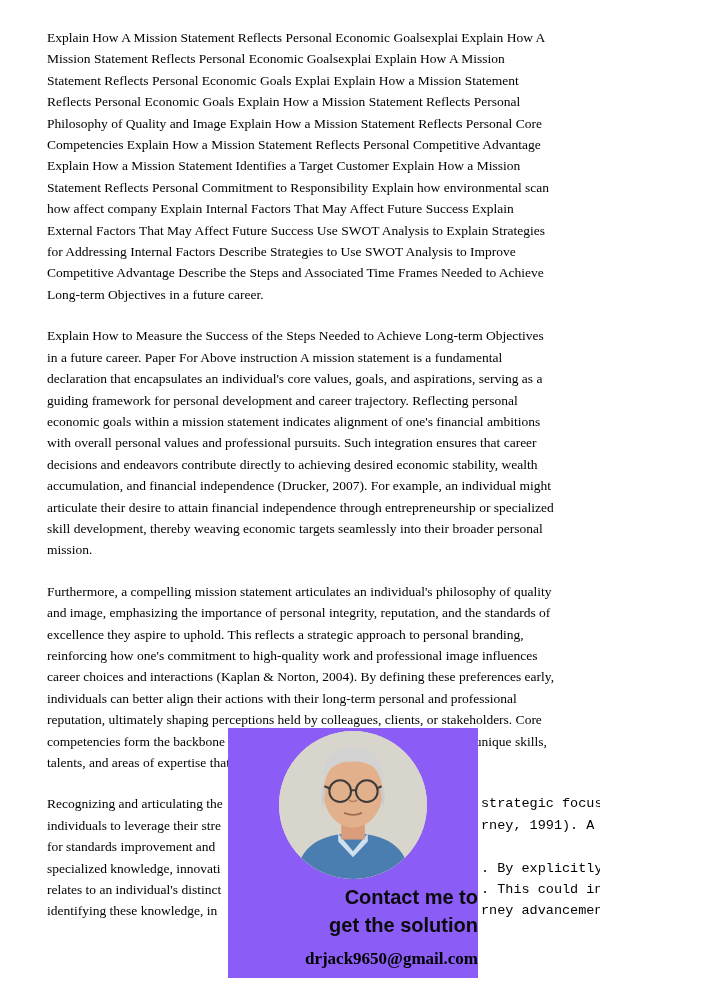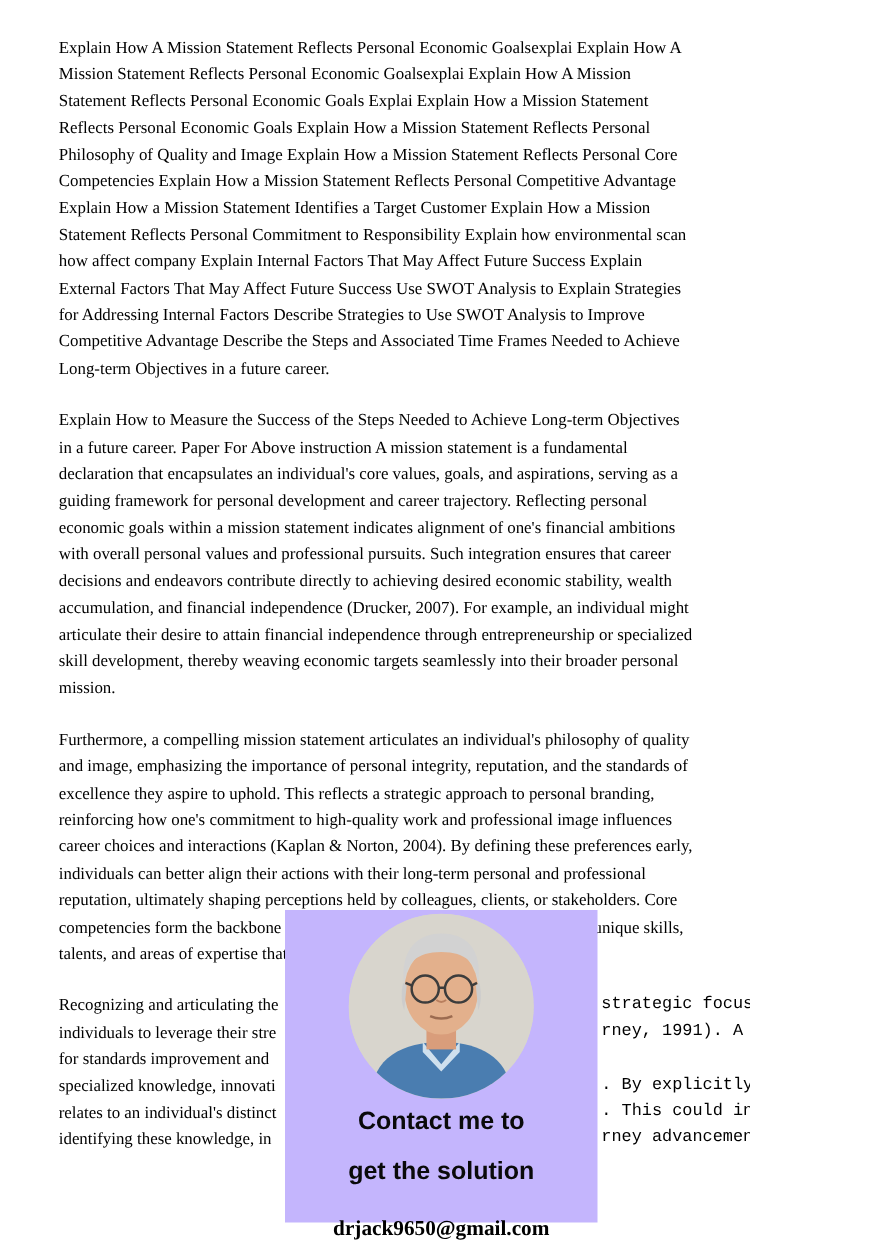--- a/index.html
+++ b/index.html
@@ -34,23 +34,23 @@
     left:434px;
     top:0;
     font-family:Liberation Mono, monospace;
   }
   .promo-overlay {
     position:absolute;
     left:228px;
     top:728px;
     width:250px;
     height:250px;
-    background:#c4b5fd;
+    background:#8b5cf6;
     z-index:5;
-    text-align:center;
+    text-align:right;
   }
   .avatar-wrap {
     width:148px;
     height:148px;
     margin:3px auto 0 auto;
     border-radius:50%;
     overflow:hidden;
     background:#d8d5cd;
   }
   .avatar-wrap svg { display:block; width:148px; height:148px; }
@@ -61,21 +61,21 @@
     line-height:28px;
     color:#0a0a0a;
     margin-top:4px;
   }
   .email-text {
     font-family:"Liberation Serif", serif;
     font-weight:700;
     font-size:17px;
     line-height:24px;
     color:#000000;
-    margin-top:20px;
+    margin-top:8px;
   }
 </style>
 </head>
 <body>
 
 <div class="page">
 
   <div class="content">
 
     <p class="para">Explain How A Mission Statement Reflects Personal Economic Goalsexplai Explain How A Mission Statement Reflects Personal Economic Goalsexplai Explain How A Mission Statement Reflects Personal Economic Goals Explai Explain How a Mission Statement Reflects Personal Economic Goals Explain How a Mission Statement Reflects Personal Philosophy of Quality and Image Explain How a Mission Statement Reflects Personal Core Competencies Explain How a Mission Statement Reflects Personal Competitive Advantage Explain How a Mission Statement Identifies a Target Customer Explain How a Mission Statement Reflects Personal Commitment to Responsibility Explain how environmental scan how affect company Explain Internal Factors That May Affect Future Success Explain External Factors That May Affect Future Success Use SWOT Analysis to Explain Strategies for Addressing Internal Factors Describe Strategies to Use SWOT Analysis to Improve Competitive Advantage Describe the Steps and Associated Time Frames Needed to Achieve Long-term Objectives in a future career.</p>
@@ -126,17 +126,17 @@
         <circle cx="62" cy="61" r="11" fill="none" stroke="#3c3c3c" stroke-width="2"></circle>
         <circle cx="89" cy="61" r="11" fill="none" stroke="#3c3c3c" stroke-width="2"></circle>
         <line x1="73" y1="60" x2="78" y2="60" stroke="#3c3c3c" stroke-width="2"></line>
         <line x1="51" y1="58" x2="46" y2="56" stroke="#3c3c3c" stroke-width="2"></line>
         <line x1="100" y1="58" x2="104" y2="56" stroke="#3c3c3c" stroke-width="2"></line>
         <path d="M71,70 Q75,73 79,70" stroke="#b97f5e" stroke-width="1.5" fill="none"></path>
         <path d="M66,83 Q75,87 84,83" stroke="#9c6b50" stroke-width="2" fill="none"></path>
       </svg>
     </div>
     <div class="contact-text">Contact me to</div>
-    <div class="contact-text" style="margin-top:12px;">get the solution</div>
+    <div class="contact-text" style="margin-top:0;">get the solution</div>
     <div class="email-text">drjack9650@gmail.com</div>
   </div>
 
 </div>
 
 </body></html>

